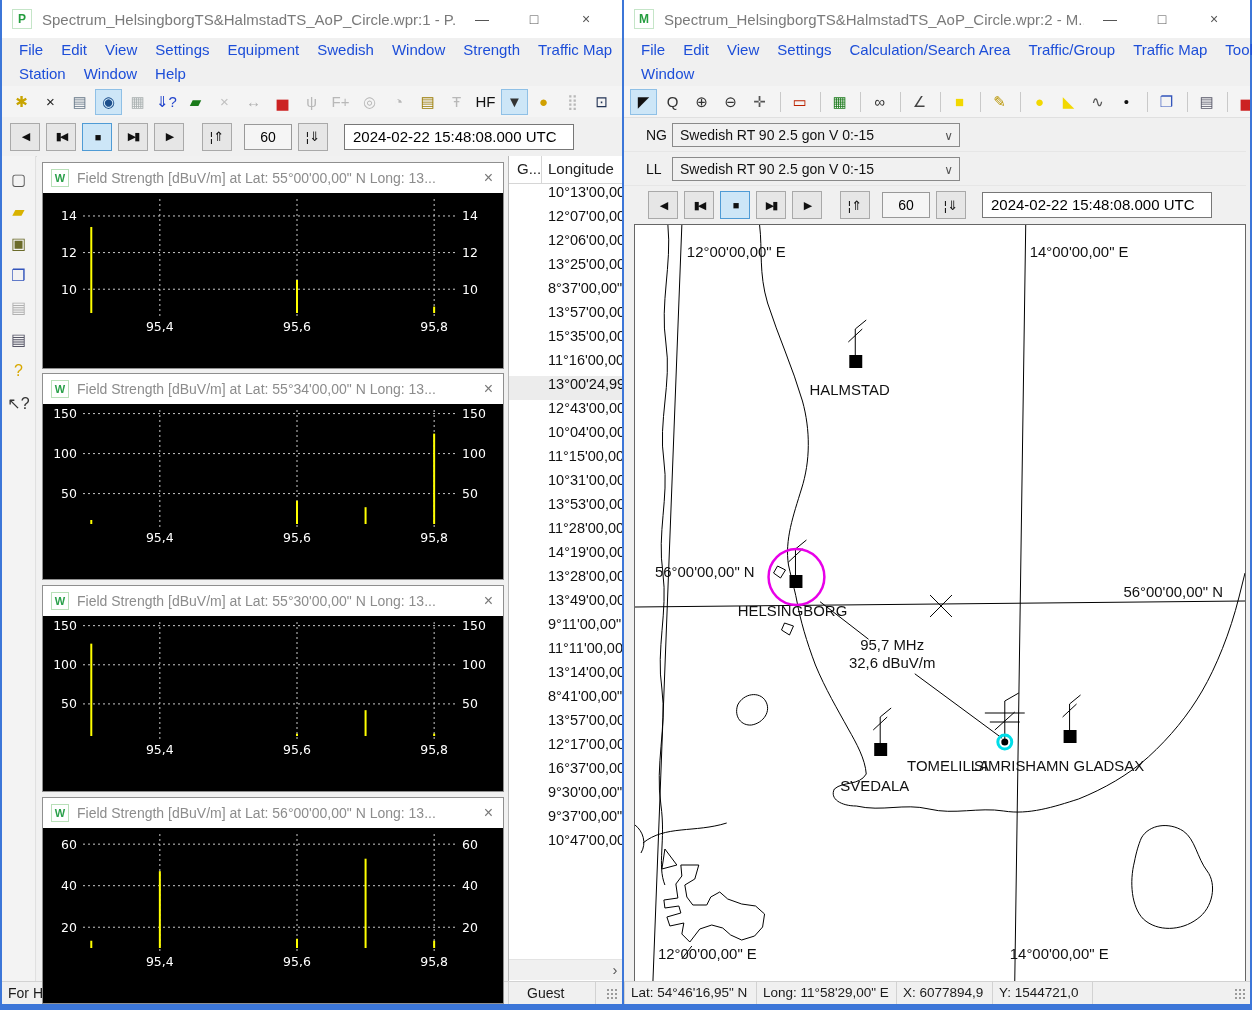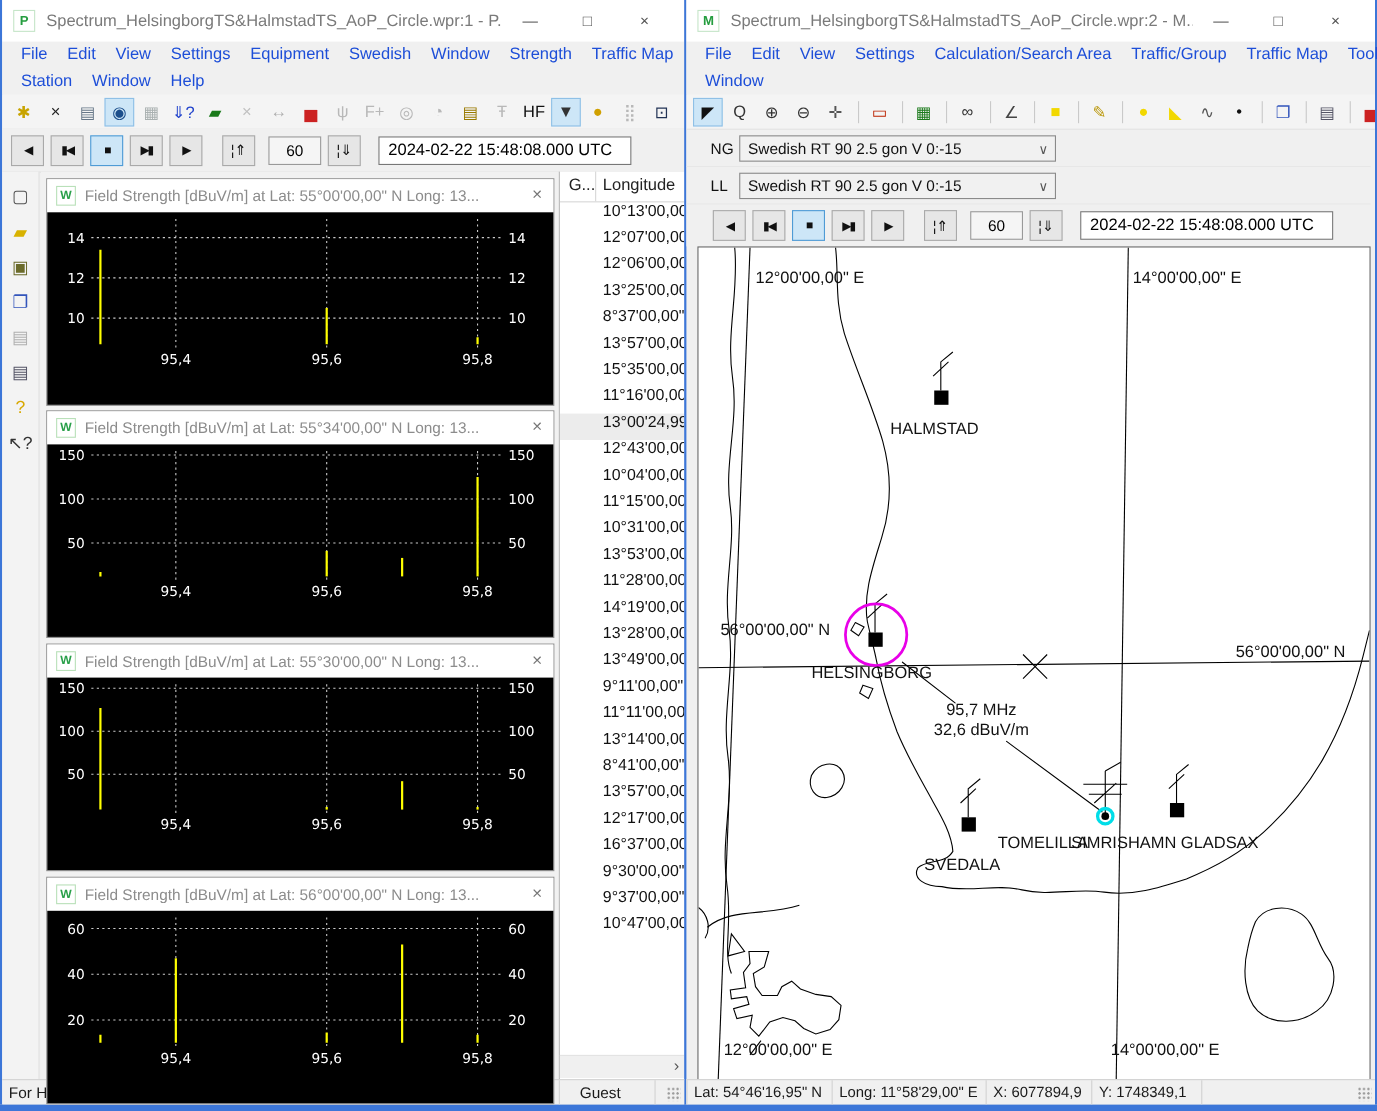--- a/index.html
+++ b/index.html
@@ -561,20 +561,20 @@
       <text x="20" y="352">56°00'00,00" N</text>
       <text x="490" y="372">56°00'00,00" N</text>
     </svg>
   </div>
 
   <div class="statusbar">
     <div class="sbpanes">
       <div class="sbpane" style="width:132px">Lat: 54°46'16,95" N</div>
       <div class="sbpane" style="width:140px">Long: 11°58'29,00" E</div>
       <div class="sbpane" style="width:96px">X: 6077894,9</div>
-      <div class="sbpane" style="width:100px">Y: 1748349,1</div>
+      <div class="sbpane" style="width:100px">Y: 1544721,0</div>
       <div class="sbpane" style="width:120px"></div>
     </div>
     <div class="grip"></div>
   </div>
 </div>
 
 <div class="accent-bottom"></div>
 
 </body></html>

